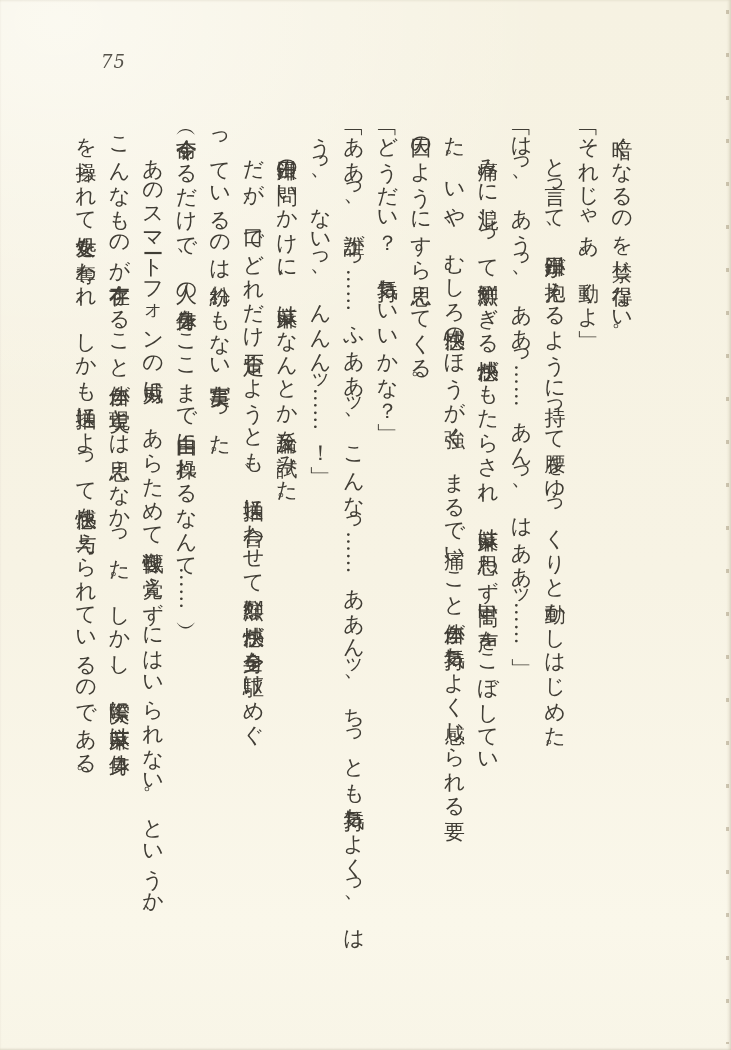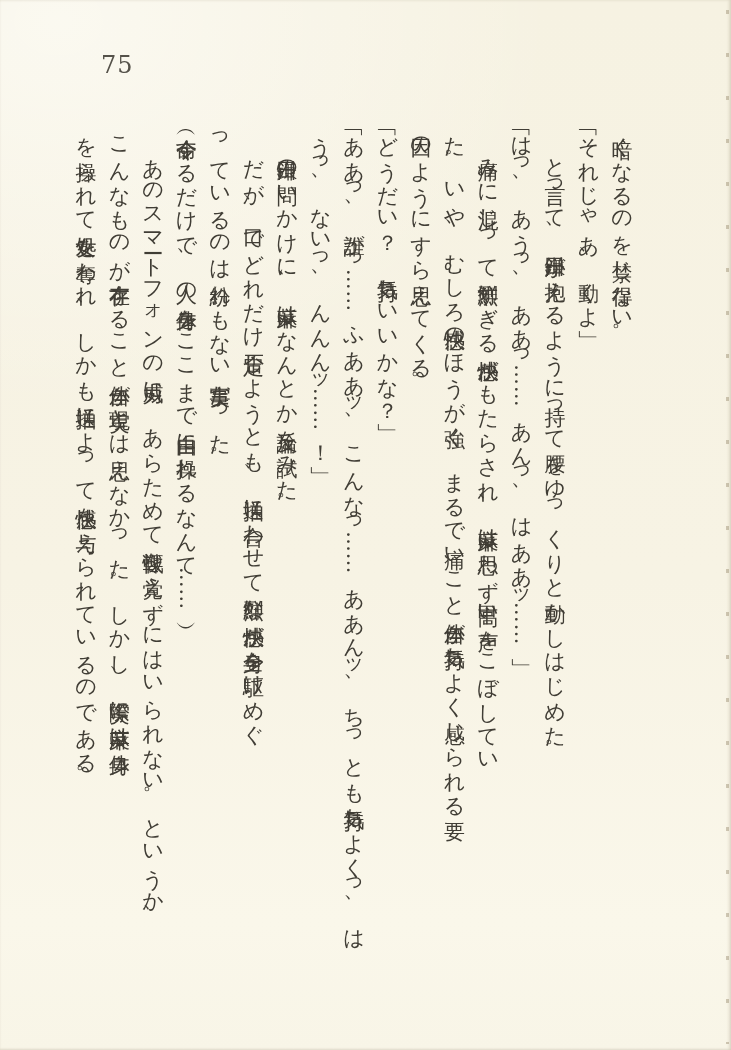--- a/index.html
+++ b/index.html
@@ -40,21 +40,22 @@
       rgba(138, 122, 92, 0.55) 4px,
       rgba(138, 122, 92, 0.0) 4px,
       rgba(138, 122, 92, 0.0) 43px
     );
     opacity: 0.7;
   }
   .page-number {
     position: absolute;
     top: 51px;
     left: 101px;
-    font-size: 24px;
+    font-size: 18px;
+    font-style: italic;
     letter-spacing: 1px;
     color: #55524a;
   }
   .text-block {
     position: absolute;
     top: 122px;
     right: 93px;
     height: 856px;
     writing-mode: vertical-rl;
     text-orientation: mixed;

